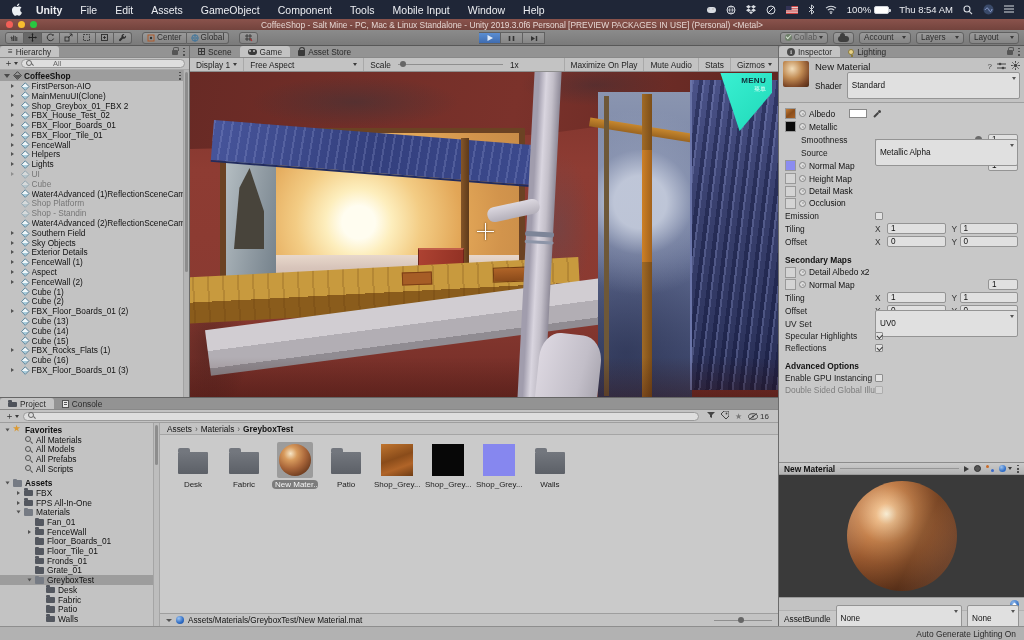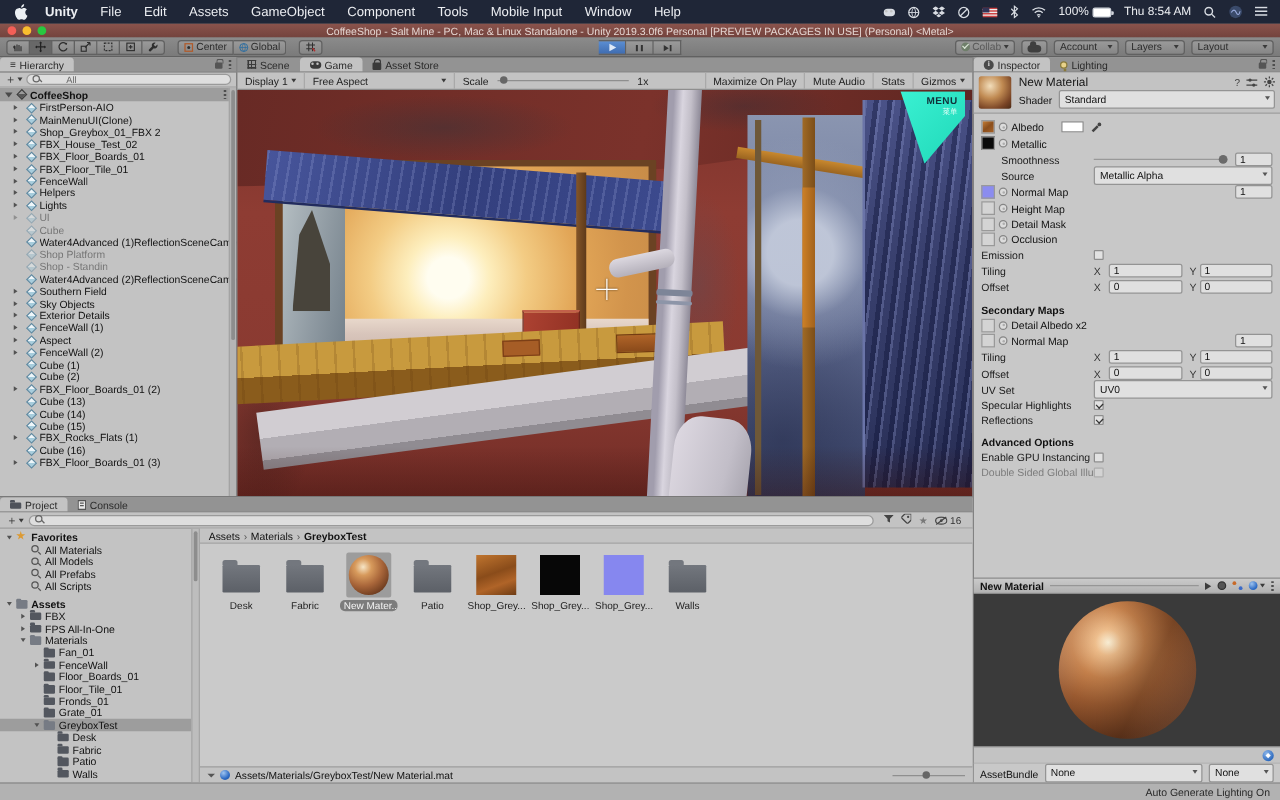--- a/index.html
+++ b/index.html
@@ -122,21 +122,21 @@
 .vp-floor-shade{left:0;right:0;bottom:0;height:40px;background:linear-gradient(transparent,rgba(55,14,10,.35))}
 
 
 .inspector{position:absolute;top:46px;right:0;width:246px;height:580px;background:#c8c8c8;border-left:1px solid #6b6b6b;display:flex;flex-direction:column}
 .ins-head{background:#c3c3c3;border-bottom:1px solid #9f9f9f;padding:3px 4px 3px;display:flex;gap:6px;flex:0 0 auto}
 .mat-thumb{width:26px;height:26px;border-radius:2px;flex:0 0 auto;background:radial-gradient(circle at 35% 30%,#f2ddba,#c08a52 40%,#7a4526 75%,#4a2915)}
 .ins-head-r{flex:1;display:flex;flex-direction:column;justify-content:space-between}
 .ins-title-row{display:flex;align-items:center;font-size:9.5px;color:#151515}
 .ins-title-icons{margin-left:auto;display:flex;gap:5px;align-items:center;color:#444;font-size:8px}
 .shader-row{display:flex;align-items:center;gap:5px;font-size:8.3px}
-.dd{background:#e0e0e0;border:1px solid #949494;border-radius:2px;height:15px;display:flex;align-items:center;padding:0 10px 0 4px;font-size:8.2px;position:relative;white-space:nowrap;overflow:hidden}
+.dd{background:#e0e0e0;border:1px solid #949494;border-radius:2px;height:27px;display:flex;align-items:center;padding:0 10px 0 4px;font-size:8.2px;position:relative;white-space:nowrap;overflow:hidden}
 .dd::after{content:'';position:absolute;right:3px;top:4px;border-top:3px solid #555;border-left:2.5px solid transparent;border-right:2.5px solid transparent}
 .dd.grow{flex:1}
 .props{padding:4px 4px 0 6px;font-size:8.4px;flex:0 0 auto}
 .row{height:13px;display:flex;align-items:center;padding-right:2px}
 .row.h12{height:12px}
 .lbl{flex:0 0 90px;color:#1a1a1a;white-space:nowrap;overflow:hidden}
 .lbl.ind{padding-left:16px}
 .sect{height:12px;display:flex;align-items:center;font-weight:bold;color:#111}
 .gap6{height:6px}
 .mthumb{width:11px;height:11px;border:1px solid #999;flex:0 0 auto;margin-right:3px}
@@ -434,21 +434,21 @@
         <span class="cloud-ic"></span>
       </span>
     <span class="tbtn" style="width:52px;justify-content:space-between">
         <span>Account</span>
         <span class="caret"></span>
       </span>
     <span class="tbtn" style="width:48px;justify-content:space-between">
         <span>Layers</span>
         <span class="caret"></span>
       </span>
-    <span class="tbtn" style="width:66px;justify-content:space-between">
+    <span class="tbtn" style="width:50px;justify-content:space-between">
         <span>Layout</span>
         <span class="caret"></span>
       </span>
   </div>
 </div>
 
 <div class="main">
 
   <div class="hier">
     <div class="tabstrip">

